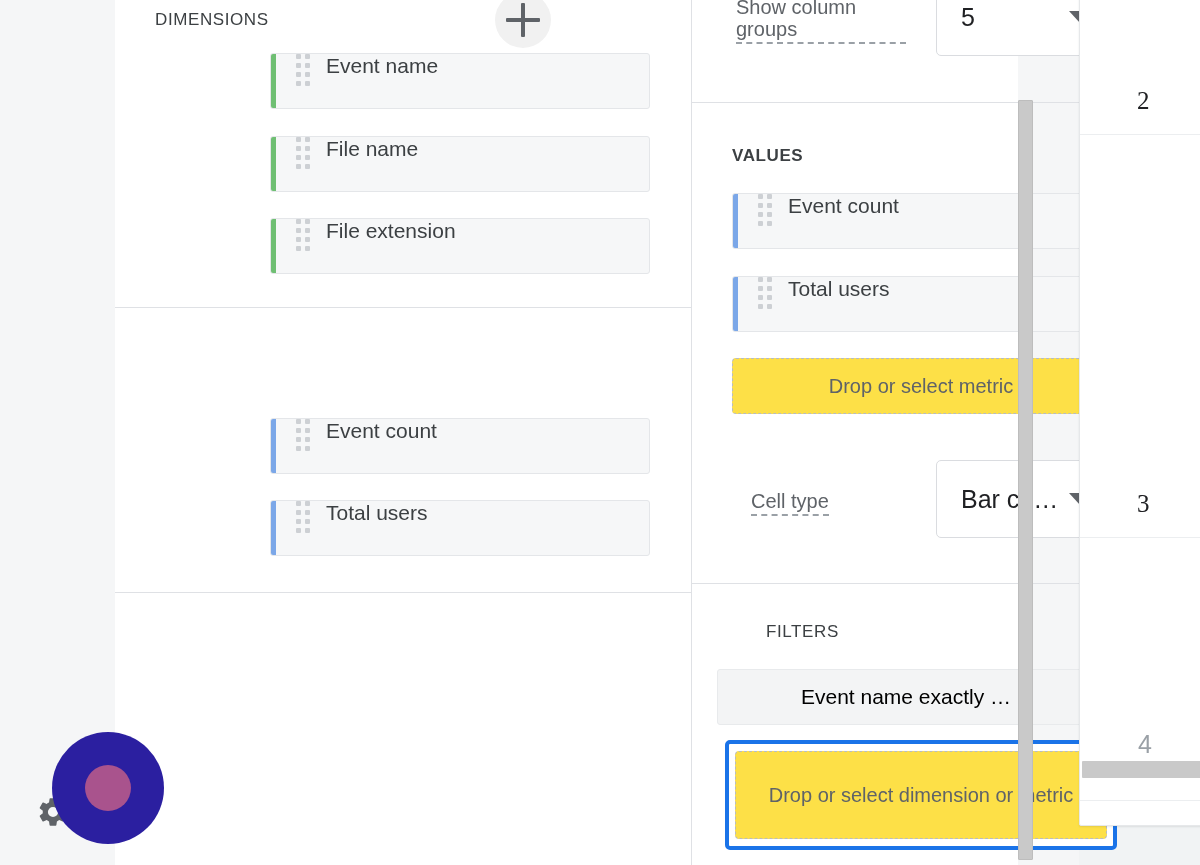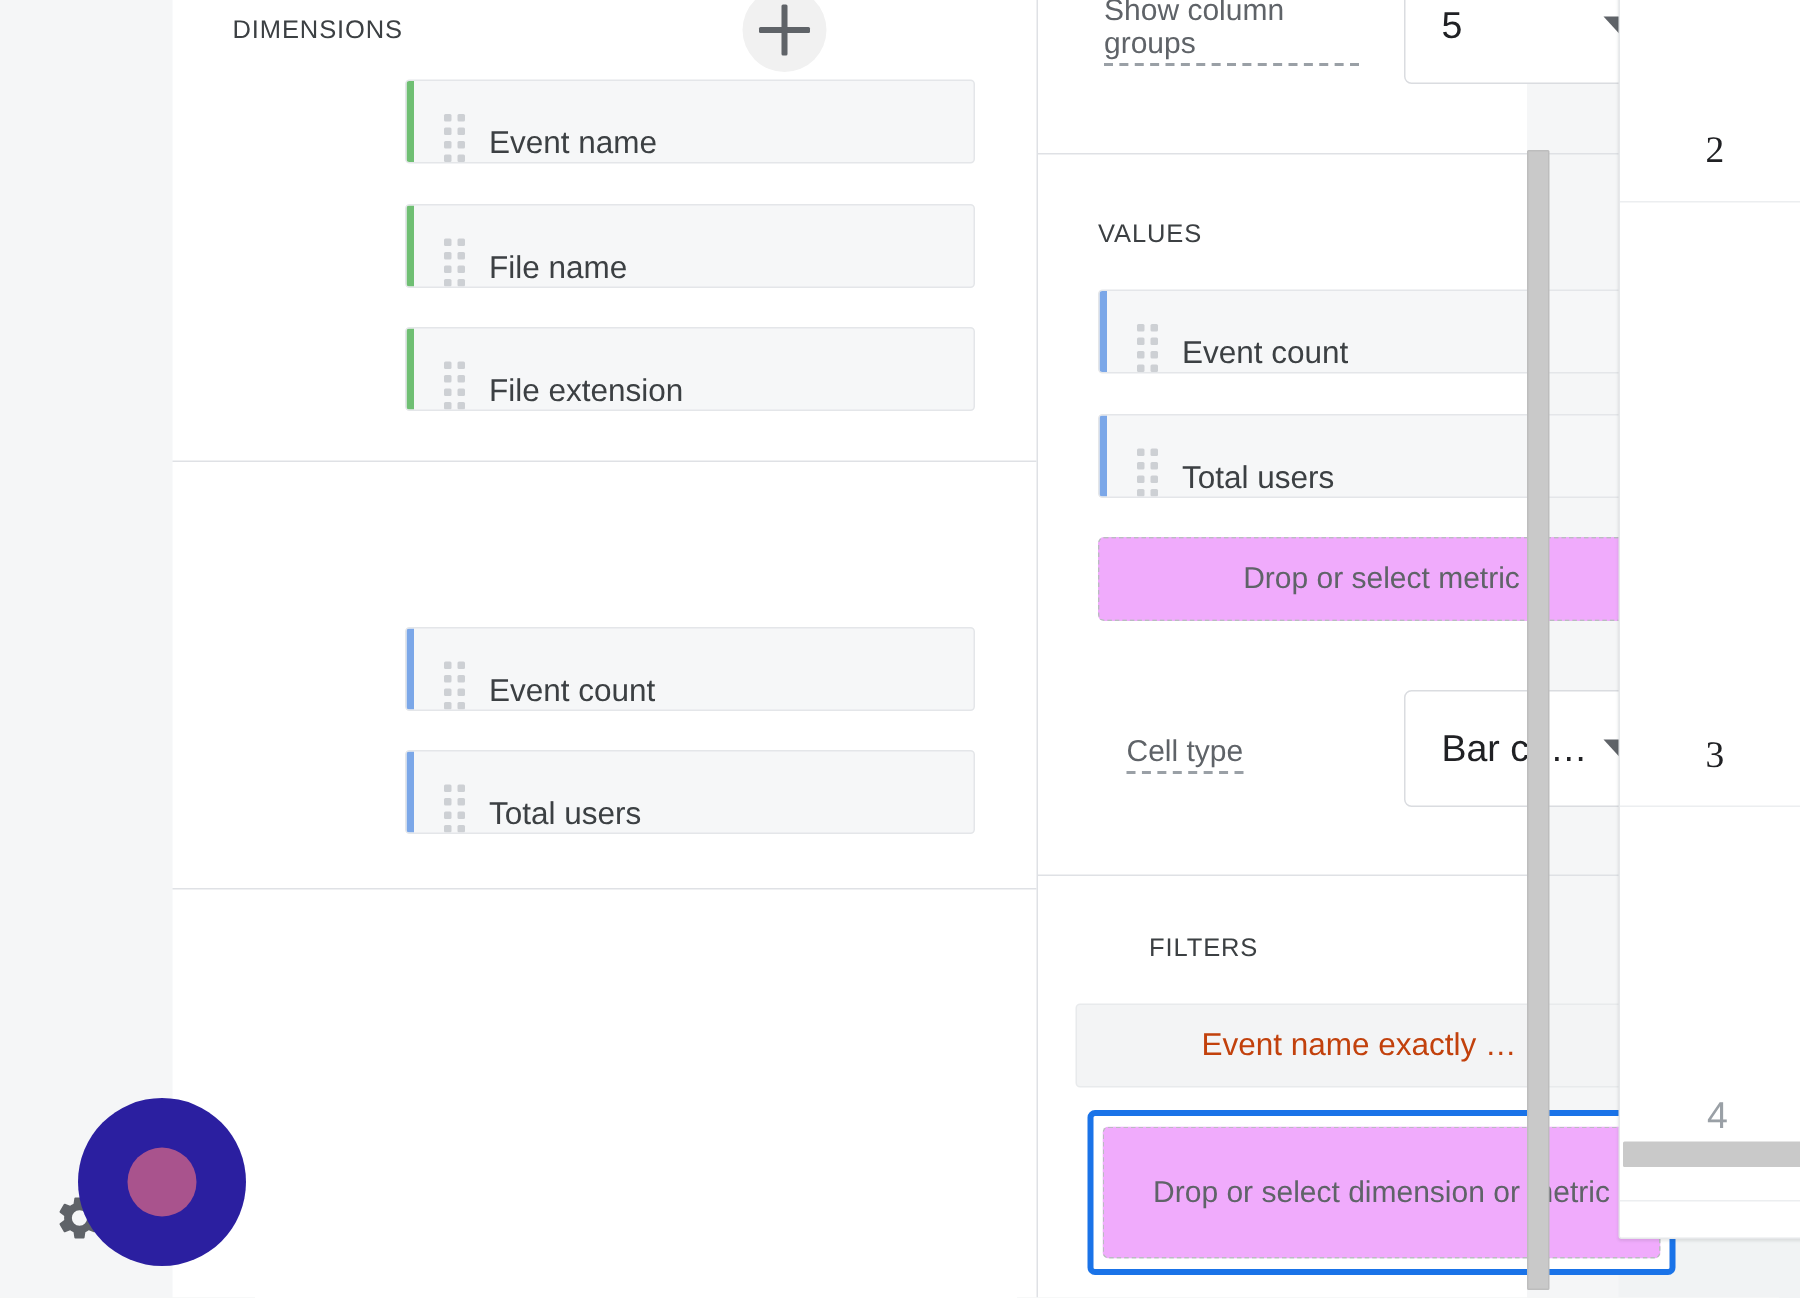--- a/index.html
+++ b/index.html
@@ -42,21 +42,21 @@
   .plus-btn.hovered { background:#f1f1f1; }
   .plus-glyph { position:relative; width:34px; height:34px; }
   .plus-glyph:before, .plus-glyph:after {
     content:""; position:absolute; background:#5f6368; border-radius:1px;
   }
   .plus-glyph:before { left:0; top:15px; width:34px; height:4px; }
   .plus-glyph:after  { top:0; left:15px; height:34px; width:4px; }
 
   
   .chip {
-    position:absolute; height:56px; display:flex; align-items:flex-end;
+    position:absolute; height:56px; display:flex; align-items:flex-start;
     background:#f6f7f8; border:1px solid #e4e6e9; border-radius:3px;
     cursor:grab; overflow:hidden;
   }
   .chip .accent { position:absolute; left:0; top:0; bottom:0; width:5px; }
   .chip.dim .accent { background:#6fbf73; }
   .chip.met .accent, .chip.val .accent { background:#7ba7e8; }
   .chip .handle { margin-left:25px; flex:0 0 auto; }
   .chip .label {
     margin-left:16px; font-size:21px; color:#3c4043;
     white-space:nowrap; overflow:hidden; text-overflow:ellipsis;
@@ -78,28 +78,28 @@
     color:#3c4043;
   }
 
   .mid-chip { left:40px; width:378px; }
 
   .dropzone {
     position:absolute; left:40px; width:378px; height:56px;
     border:1px dashed #b9bcc0; border-radius:4px;
     display:flex; align-items:center; justify-content:center;
     text-align:center; color:#5f6368; font-size:20px; cursor:pointer;
-    background:#f0abfc; padding:0 10px; line-height:1.35;
+    background:#fde047; padding:0 10px; line-height:1.35;
   }
 
   .filter-chip {
     position:absolute; left:25px; width:378px; height:56px;
     background:#f3f4f5; border:1px solid #e8eaec; border-radius:3px;
     display:flex; align-items:center; justify-content:center;
-    color:#c2410c; font-size:21px; cursor:pointer;
+    color:#000000; font-size:21px; cursor:pointer;
   }
 
   .focus-wrap {
     position:absolute; left:33px; width:392px;
     border:4px solid #1a73e8; border-radius:5px; background:#fff;
     padding:7px 6px;
   }
   .focus-wrap .dropzone { position:static; width:100%; height:88px; }
 
   
@@ -282,21 +282,21 @@
       <div class="mid-divider m2"></div>
 
       <div class="dotlabel" style="left:44px; top:-4px; width:170px;">
         <span>Show column groups</span>
       </div>
       <div class="selectbox" style="left:244px; top:-22px; width:174px; height:78px;">
         <span class="sel-val">5</span>
         <span class="caret"></span>
       </div>
 
-      <div class="mid-title" style="top:146px;">VALUES</div>
+      <div class="mid-title" style="top:146px;font-weight:bold;">VALUES</div>
 
       <div class="chip val mid-chip" style="top:193px;">
         <span class="accent"></span>
         <span class="handle">
           <span class="dots">
               <i></i>
               <i></i>
               <i></i>
               <i></i>
               <i></i>

